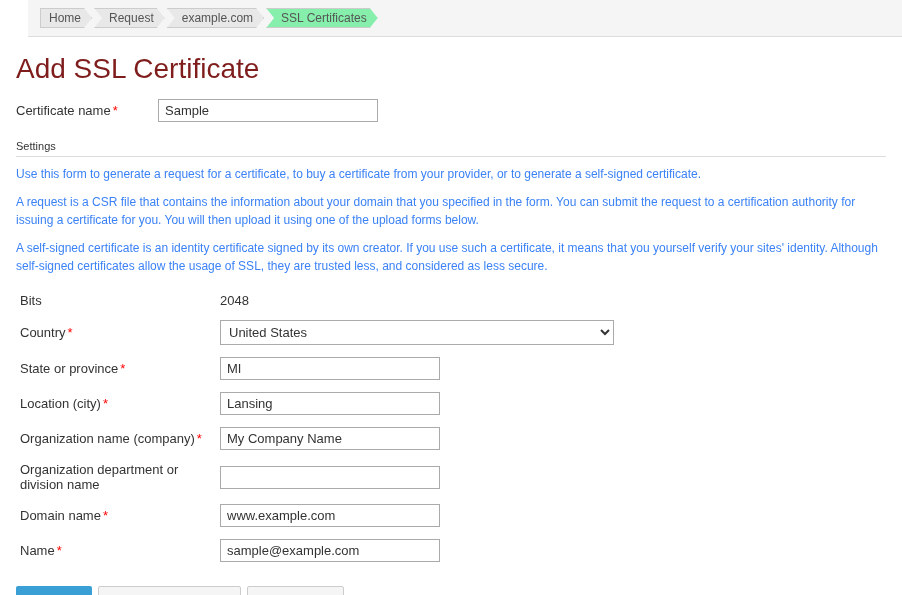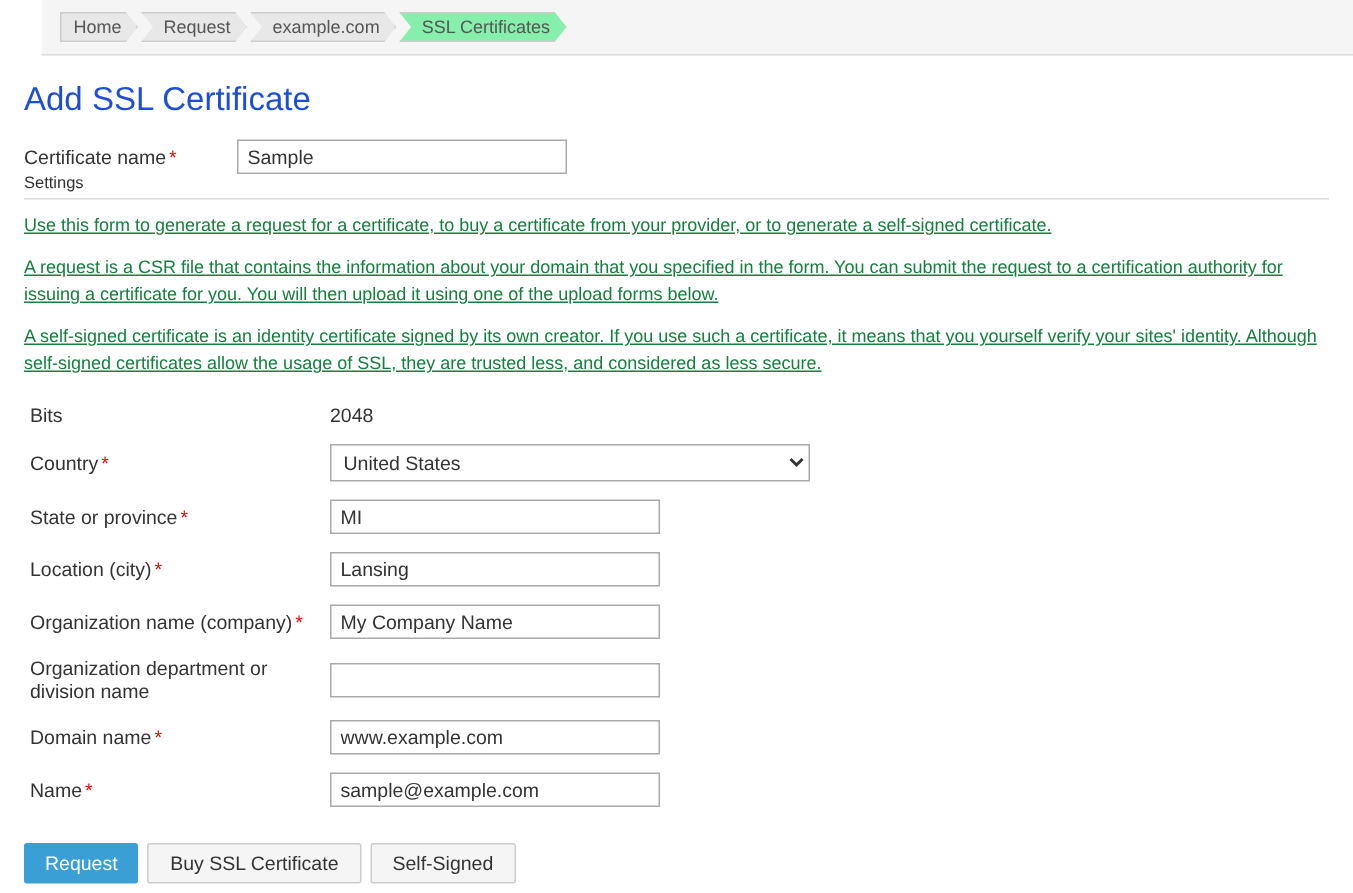--- a/index.html
+++ b/index.html
@@ -41,30 +41,31 @@
     .breadcrumb-item.active {
       background: #86efac;
     }
 
     
     .page-content {
       padding: 16px 16px;
     }
 
     h1.page-title {
-      font-size: 22px;
+      font-size: 28px;
       font-weight: normal;
-      color: #1d4ed8;
+      color: #7f1d1d;
       margin-bottom: 14px;
     }
 
     
     .cert-name-row {
       display: flex;
       align-items: center;
+      margin-bottom: 18px;
       gap: 12px;
     }
     .cert-name-label {
       font-size: 13px;
       color: #333;
       min-width: 130px;
     }
     .required-star {
       color: red;
       margin-left: 2px;
@@ -82,24 +83,23 @@
       font-size: 11px;
       font-weight: normal;
       color: #333;
       margin-bottom: 8px;
       border-bottom: 1px solid #ddd;
       padding-bottom: 4px;
     }
 
     .info-text {
       font-size: 12px;
-      color: #15803d;
+      color: #3b82f6;
       line-height: 1.5;
       margin-bottom: 10px;
-      text-decoration: underline;
     }
 
     
     .form-table {
       width: 100%;
       border-collapse: collapse;
       margin-top: 12px;
     }
     .form-table tr td {
       padding: 6px 4px;
@@ -116,21 +116,21 @@
       color: #333;
     }
     .form-table input[type="text"] {
       width: 220px;
       padding: 3px 6px;
       border: 1px solid #aaa;
       font-size: 13px;
       color: #333;
     }
     .country-select {
-      width: 320px;
+      width: 394px;
       padding: 3px 4px;
       border: 1px solid #aaa;
       font-size: 13px;
       color: #333;
       background: #fff;
     }
 
     
     .button-row {
       display: flex;

